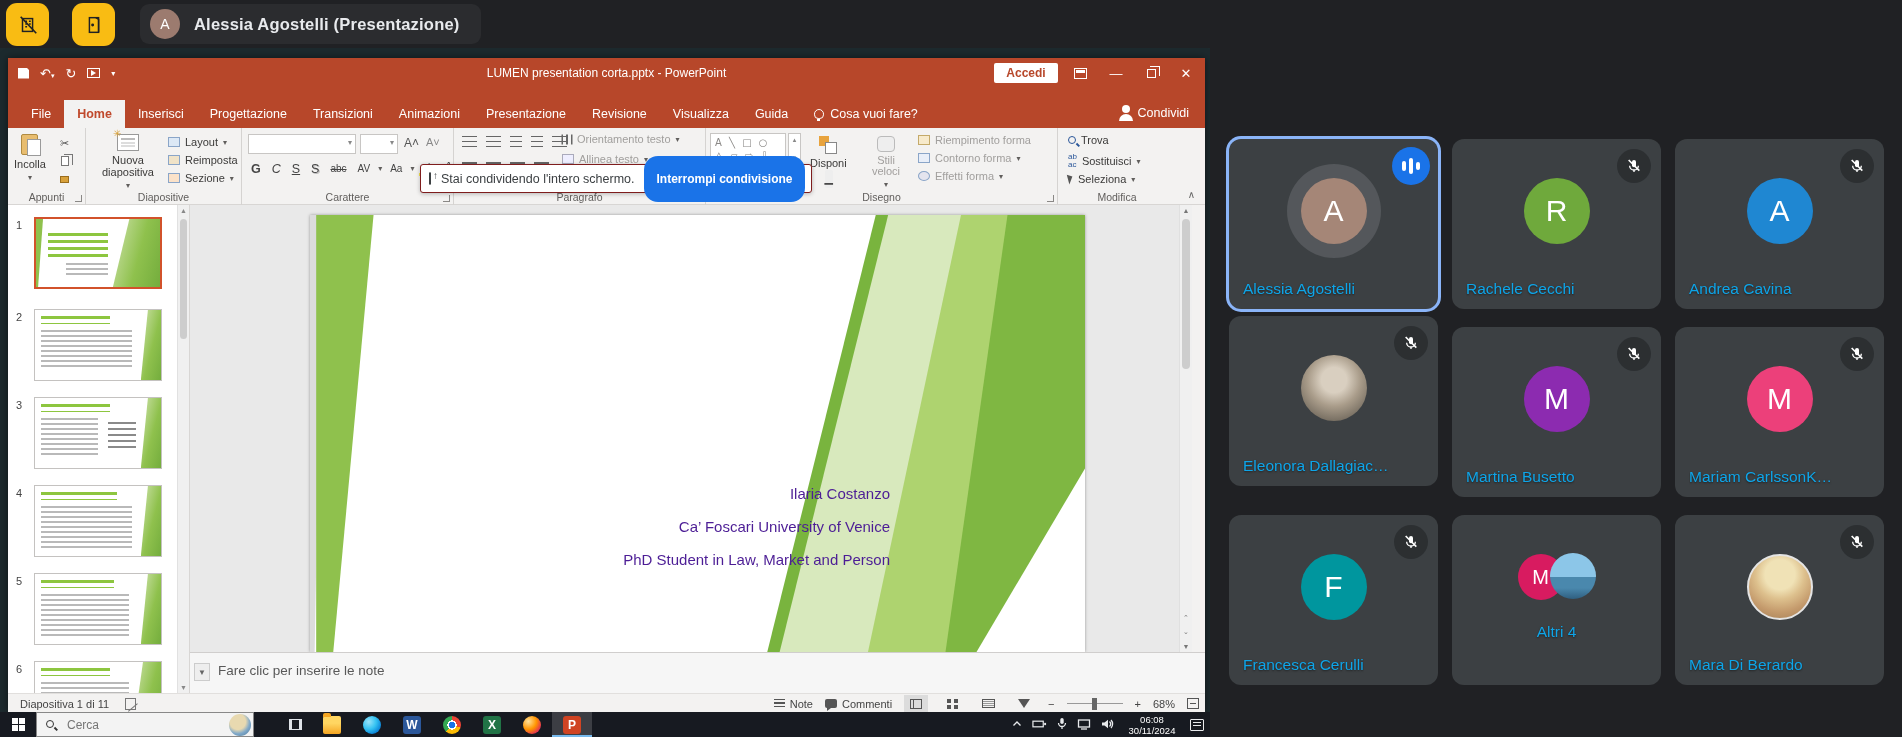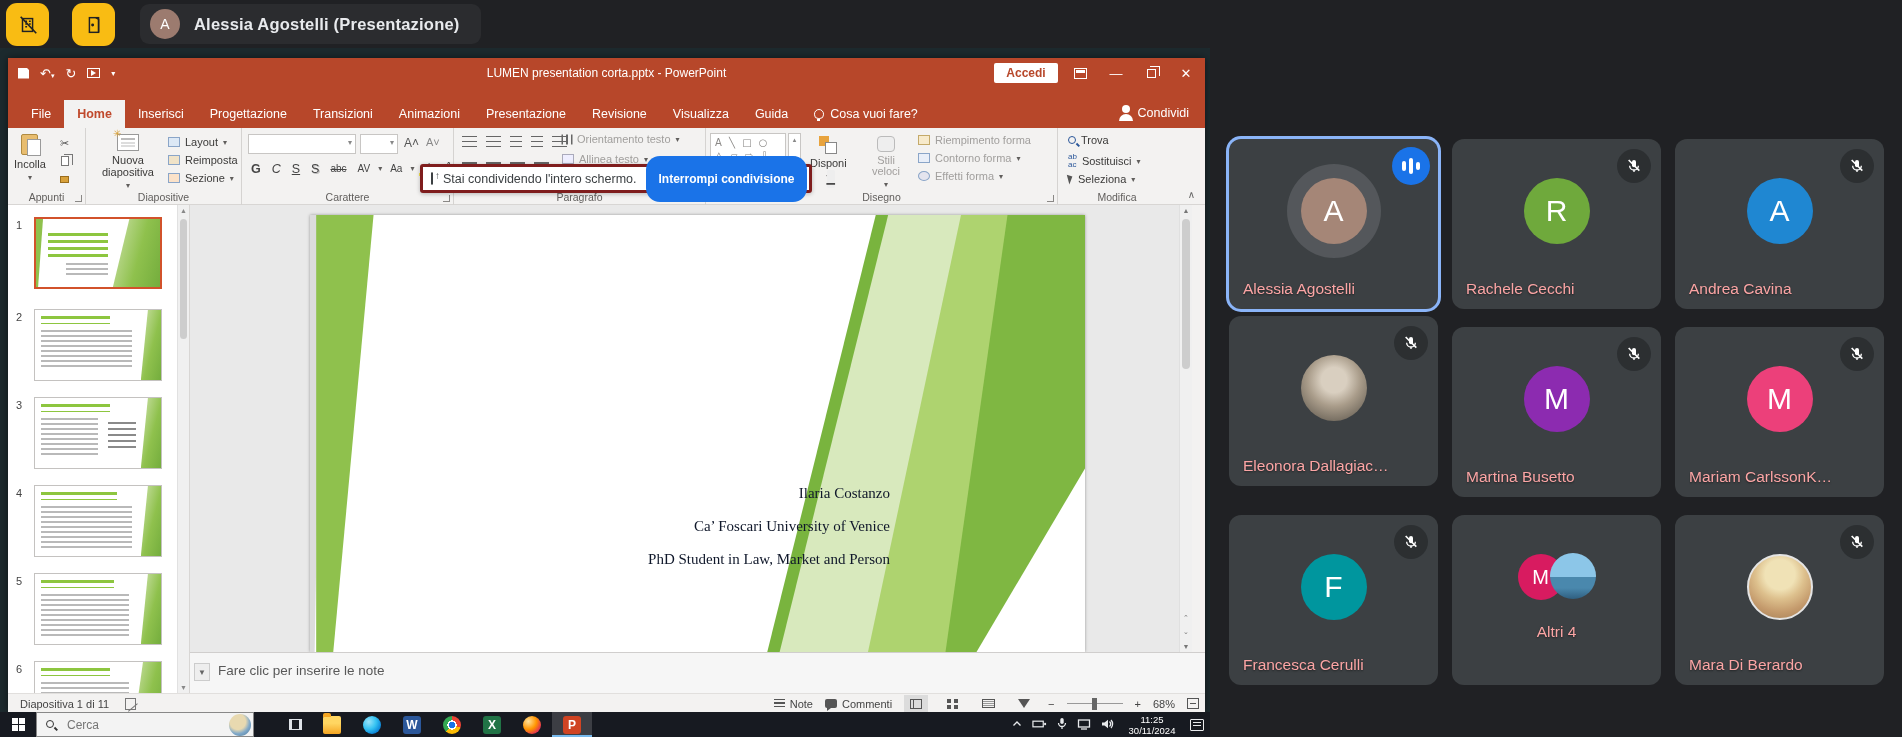--- a/index.html
+++ b/index.html
@@ -74,21 +74,21 @@
   .rrow { position:absolute; display:flex; align-items:center; gap:5px; white-space:nowrap; }
   .grayed { color:#a19f9d; }
   .i-search { width:8px; height:8px; border:1.6px solid #2b579a; border-radius:50%; position:relative; display:inline-block; }
   .i-search::after { content:""; position:absolute; left:7px; top:7px; width:4px; height:1.6px; background:#2b579a; transform:rotate(45deg); }
   .i-replace { font-size:8px; color:#2b579a; line-height:8px; display:inline-block; }
   .i-cursor { display:inline-block; width:0; height:0; border-left:5px solid #555; border-top:3px solid transparent; border-bottom:7px solid transparent; transform:rotate(-15deg); }
   .dlg { position:absolute; right:3px; bottom:3px; width:7px; height:7px; border-right:1.2px solid #8a8886; border-bottom:1.2px solid #8a8886; }
   .ribbon-collapse { position:absolute; right:10px; bottom:4px; color:#666; font-size:10px; }
 
   
-  .toast { position:absolute; left:412px; top:106px; width:392px; height:29px; background:#fff; border:3px solid #7f1d1d; border-radius:3px; box-shadow:0 1px 4px rgba(0,0,0,.25); display:flex; align-items:center; gap:10px; padding:0 8px; z-index:20; }
+  .toast { position:absolute; left:412px; top:106px; width:392px; height:29px; background:#fff; border:1px solid #7f1d1d; border-radius:3px; box-shadow:0 1px 4px rgba(0,0,0,.25); display:flex; align-items:center; gap:10px; padding:0 8px; z-index:20; }
   .i-shareup { width:15px; height:13px; border:1.4px solid #3c4043; border-radius:2px; position:relative; }
   .i-shareup::after { content:"↑"; position:absolute; left:3px; top:-3px; font-size:10px; color:#3c4043; }
   .toast-msg { font-size:12.5px; color:#3c4043; white-space:nowrap; }
   .toast-btn { background:#1a73e8; color:#fff; font-size:12px; font-weight:700; border-radius:14px; padding:16px 12px; white-space:nowrap; }
   .toast-sep { width:1px; height:18px; background:#dadce0; }
   .toast-min { width:20px; height:18px; background:#eee; border-radius:2px; color:#444; font-size:11px; display:flex; align-items:center; justify-content:center; }
 
   
   .workspace { position:absolute; left:0; top:147px; width:1197px; height:488px; }
   .thumbs { position:absolute; left:0; top:0; width:182px; height:100%; background:#fff; border-right:1px solid #d8d6d4; overflow:hidden; }
@@ -108,21 +108,21 @@
   .canvas { position:absolute; left:120px; top:10px; width:775px; height:437px; background:#fff; box-shadow:0 0 3px rgba(0,0,0,.35); overflow:hidden; }
   .facet { position:absolute; inset:0; }
   .f-grayband { background:#dcdcdc; clip-path:polygon(0 0,1.6% 0,0.6% 100%,0 100%); }
   .f-greenband { background:#8fc14d; clip-path:polygon(0.8% 0,8.2% 0,3% 100%,0.8% 100%); }
   .f1 { background:#d8e9bd; clip-path:polygon(74% 0,100% 0,100% 100%,60% 100%); }
   .f2 { background:#aed36f; clip-path:polygon(84% 0,100% 0,100% 100%,72% 100%); }
   .f3 { background:#7fb742; clip-path:polygon(90% 0,100% 0,100% 100%,82% 100%); }
   .f4 { background:#ffffff; clip-path:polygon(86% 100%,100% 58%,100% 100%); }
   .f5 { background:#79b43e; clip-path:polygon(73% 0,74.6% 0,60.6% 100%,59% 100%); }
   .slide-title { position:absolute; right:195px; top:64px; width:505px; text-align:right; font-size:24.5px; line-height:31px; color:#8dc63f; }
-  .slide-sub { position:absolute; right:195px; top:262px; width:420px; text-align:right; font-size:15px; line-height:33px; color:#0f172a;font-family:Liberation Serif, serif; }
+  .slide-sub { position:absolute; right:195px; top:262px; width:420px; text-align:right; font-size:15px; line-height:33px; color:#4c1d95; }
 
   .vscroll { position:absolute; right:0; top:0; width:13px; height:447px; background:#f0f0f0; border-left:1px solid #e0e0e0; }
   .vscroll .ar { position:absolute; left:0; width:100%; text-align:center; font-size:7px; color:#777; }
   .vscroll .vt { position:absolute; left:2px; right:2px; top:14px; height:150px; background:#cdcdcd; border-radius:4px; }
 
   .notesbar { position:absolute; left:182px; top:447px; width:1015px; height:41px; background:#f6f6f6; border-top:1px solid #d0cecd; }
   .notes-collapse { position:absolute; left:4px; top:10px; width:16px; height:18px; background:#eee; border:1px solid #ccc; color:#666; font-size:8px; display:flex; align-items:center; justify-content:center; }
   .notes-text { position:absolute; left:28px; top:10px; font-size:13.5px; color:#595959; }
 
   
@@ -171,21 +171,21 @@
   .tray { position:absolute; right:6px; top:0; height:25px; display:flex; align-items:center; gap:9px; color:#e8eaed; }
   .tray svg { stroke:#e8eaed; fill:none; stroke-width:1.3; }
   .tray-clock { text-align:center; font-size:9.5px; line-height:11px; color:#fff; width:58px; }
   .i-action { width:14px; height:12px; border:1.3px solid #e8eaed; border-radius:1px; position:relative; }
   .i-action::after { content:""; position:absolute; left:2px; top:2px; right:2px; height:1.3px; background:#e8eaed; box-shadow:0 3px 0 #e8eaed; }
 
   
   .participants { position:absolute; left:1210px; top:48px; width:692px; height:689px; background:#202124; }
   .tile { position:absolute; width:209px; height:170px; background:#3c4043; border-radius:12px; }
   .tile--speaking { box-shadow:0 0 0 3px #8ab4f8; }
-  .pname { position:absolute; left:14px; bottom:11px; font-size:15.5px; color:#fca5a5; font-weight:500; max-width:180px; white-space:nowrap; overflow:hidden; text-overflow:ellipsis; text-shadow:0 1px 2px rgba(0,0,0,.5); }
+  .pname { position:absolute; left:14px; bottom:11px; font-size:15.5px; color:#0ea5e9; font-weight:500; max-width:180px; white-space:nowrap; overflow:hidden; text-overflow:ellipsis; text-shadow:0 1px 2px rgba(0,0,0,.5); }
   .pname--center { left:0; right:0; bottom:44px; max-width:none; text-align:center; }
   .halo { position:absolute; left:50%; top:72px; transform:translate(-50%,-50%); width:94px; height:94px; border-radius:50%; background:#54575b; }
   .av { position:absolute; left:50%; top:72px; transform:translate(-50%,-50%); width:66px; height:66px; border-radius:50%; display:flex; align-items:center; justify-content:center; font-size:30px; color:#fff; }
   .av-photo-eleonora { background:radial-gradient(circle at 50% 38%,#d9cfc0 0 24%,#a99c8a 50%,#7b7265 76%,#5d564c); }
   .av-photo-mara { background:radial-gradient(circle at 50% 30%,#f0e2b6 0 28%,#ddc08d 46%,#c49a6c 70%,#9f7a52); border:2px solid #e4e4e4; }
   .mic { position:absolute; top:10px; right:10px; width:34px; height:34px; border-radius:50%; background:rgba(25,26,28,.45); display:flex; align-items:center; justify-content:center; }
   .sbadge { position:absolute; top:8px; right:8px; width:38px; height:38px; border-radius:50%; background:#1a73e8; display:flex; align-items:center; justify-content:center; gap:3px; }
   .sbadge span { width:4px; border-radius:2px; background:#fff; display:inline-block; }
   .pair { position:absolute; left:50%; top:62px; transform:translate(-50%,-50%); width:78px; height:48px; }
   .pair .pc { position:absolute; width:46px; height:46px; border-radius:50%; display:flex; align-items:center; justify-content:center; color:#fff; font-size:20px; }
@@ -593,21 +593,21 @@
           </svg></span>
       <span><svg width="14" height="12" viewBox="0 0 14 12">
             <rect x="1.5" y="2" width="11" height="7"></rect>
             <path d="M4 11h6"></path>
           </svg></span>
       <span><svg width="14" height="12" viewBox="0 0 14 12">
             <path d="M2 4.5h2.5L8 1.8v8.4L4.5 7.5H2z" fill="#e8eaed" stroke="none"></path>
             <path d="M9.5 3.5a3.6 3.6 0 0 1 0 5M11 2a5.8 5.8 0 0 1 0 8"></path>
           </svg></span>
       <span class="tray-clock">
-        <div>11:25</div>
+        <div>06:08</div>
         <div>30/11/2024</div>
       </span>
       <span class="i-action"></span>
     </div>
   </div>
 </div>
 
 <aside class="participants">
 
   <div class="tile tile--speaking" style="left:19px;top:91px">

